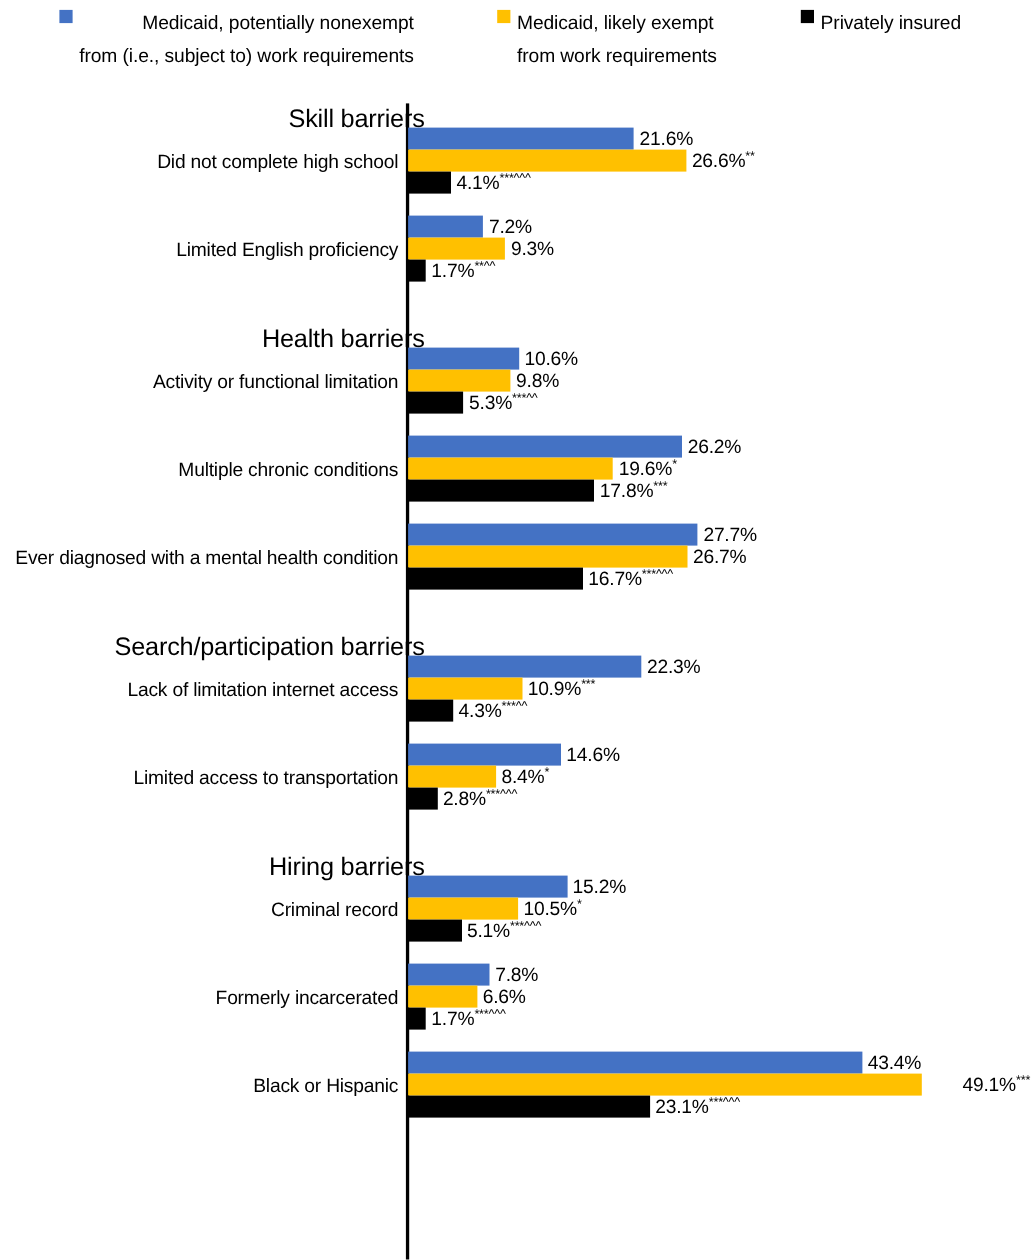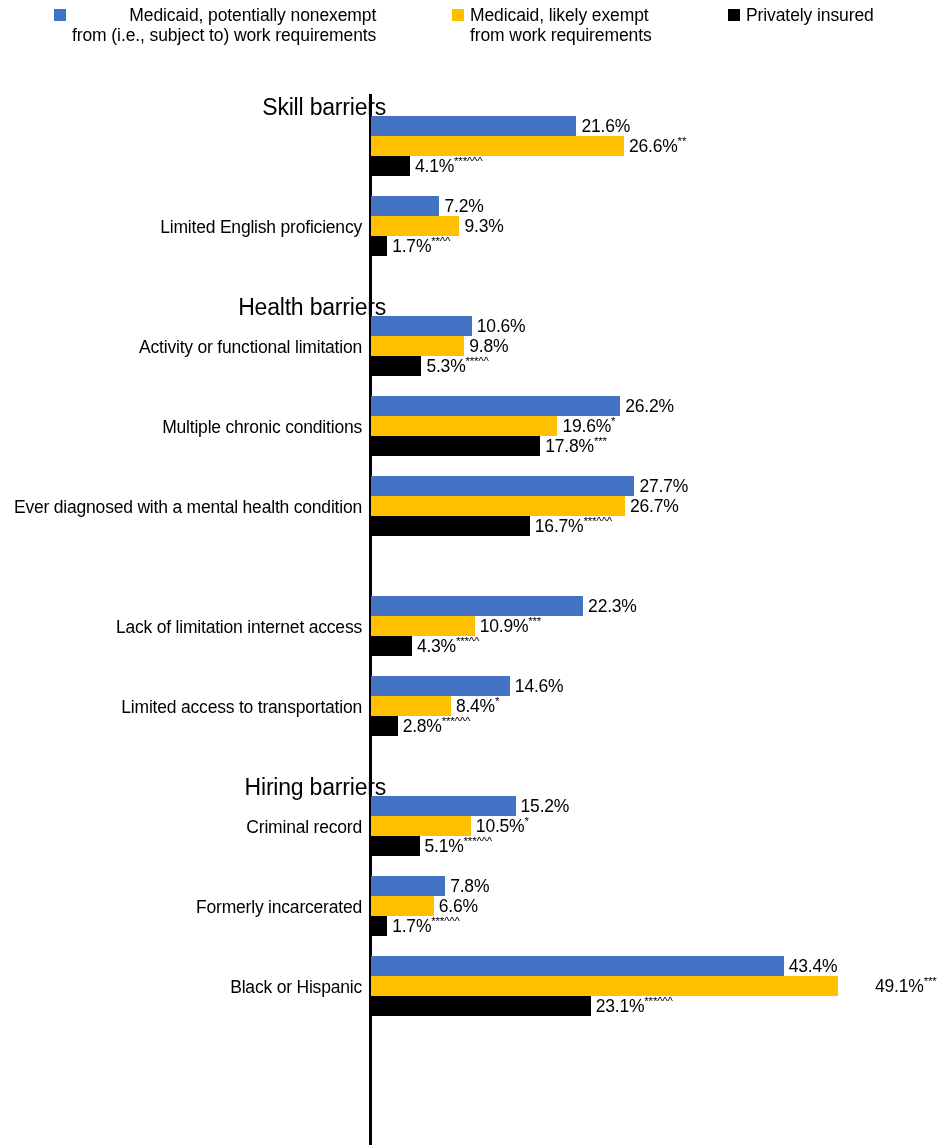--- a/index.html
+++ b/index.html
@@ -27,21 +27,21 @@
     align-items: flex-start;
   }
   .legend-swatch {
     width: 12px; height: 12px;
     margin-top: 4px;
     margin-right: 6px;
     flex: 0 0 auto;
   }
   .legend-text {
     font-size: 17.5px;
-    line-height: 20px;
+    line-height: 30px;
     white-space: pre-line;
     letter-spacing: -0.1px;
   }
   #legend-item-0 { left: 54px;  top: 5px; }
   #legend-item-1 { left: 452px; top: 5px; }
   #legend-item-2 { left: 728px; top: 5px; }
   #legend-text-0 { text-align: right; }
   #legend-text-1 { text-align: left; }
 
   
@@ -110,20 +110,21 @@
   <div class="legend-item" id="legend-item-2">
     <span class="legend-swatch" id="legend-swatch-2" style="background: rgb(0, 0, 0);"></span>
     <span class="legend-text" id="legend-text-2">Privately insured</span>
   </div>
 </div>
 
 <div id="plot">
   <div id="axis-line"></div>
 
 <div class="group-header" style="top: 12px;">Skill barriers</div>
+    <div class="cat-label" style="top: 55px;">Did not complete high school</div>
     <div class="bar s0" style="top: 34px; width: 205.442px; background: rgb(68, 114, 196);"></div>
     <div class="bar-label" style="left: 581.442px; top: 34px;">21.6%</div>
     <div class="bar s1" style="top: 54px; width: 252.998px; background: rgb(255, 192, 0);"></div>
     <div class="bar-label" style="left: 628.998px; top: 54px;">26.6%<sup>**</sup></div>
     <div class="bar s2" style="top: 74px; width: 38.9959px; background: rgb(0, 0, 0);"></div>
     <div class="bar-label" style="left: 414.996px; top: 74px;">4.1%<sup>***^^^</sup></div>
     <div class="cat-label" style="top: 135px;">Limited English proficiency</div>
     <div class="bar s0" style="top: 114px; width: 68.4807px; background: rgb(68, 114, 196);"></div>
     <div class="bar-label" style="left: 444.481px; top: 114px;">7.2%</div>
     <div class="bar s1" style="top: 134px; width: 88.4542px; background: rgb(255, 192, 0);"></div>
@@ -145,20 +146,21 @@
     <div class="bar-label" style="left: 562.42px; top: 334px; text-align: right;">19.6%<sup>*</sup></div>
     <div class="bar s2" style="top: 354px; width: 169.299px; background: rgb(0, 0, 0);"></div>
     <div class="bar-label" style="left: 545.299px; top: 354px;">17.8%<sup>***</sup></div>
     <div class="cat-label" style="top: 415px;">Ever diagnosed with a mental health condition</div>
     <div class="bar s0" style="top: 394px; width: 263.46px; background: rgb(68, 114, 196);"></div>
     <div class="bar-label" style="left: 639.46px; top: 394px;">27.7%</div>
     <div class="bar s1" style="top: 414px; width: 253.949px; background: rgb(255, 192, 0);"></div>
     <div class="bar-label" style="left: 629.949px; top: 414px;">26.7%</div>
     <div class="bar s2" style="top: 434px; width: 158.837px; background: rgb(0, 0, 0);"></div>
     <div class="bar-label" style="left: 534.837px; top: 434px;">16.7%<sup>***^^^</sup></div>
+    <div class="group-header" style="top: 492px;">Search/participation barriers</div>
     <div class="cat-label" style="top: 535px;">Lack of limitation internet access</div>
     <div class="bar s0" style="top: 514px; width: 212.1px; background: rgb(68, 114, 196);"></div>
     <div class="bar-label" style="left: 588.1px; top: 514px;">22.3%</div>
     <div class="bar s1" style="top: 534px; width: 103.672px; background: rgb(255, 192, 0);"></div>
     <div class="bar-label" style="left: 479.672px; top: 534px;">10.9%<sup>***</sup></div>
     <div class="bar s2" style="top: 554px; width: 40.8982px; background: rgb(0, 0, 0);"></div>
     <div class="bar-label" style="left: 416.898px; top: 554px;">4.3%<sup>***^^</sup></div>
     <div class="cat-label" style="top: 615px;">Limited access to transportation</div>
     <div class="bar s0" style="top: 594px; width: 138.864px; background: rgb(68, 114, 196);"></div>
     <div class="bar-label" style="left: 514.864px; top: 594px;">14.6%</div>

